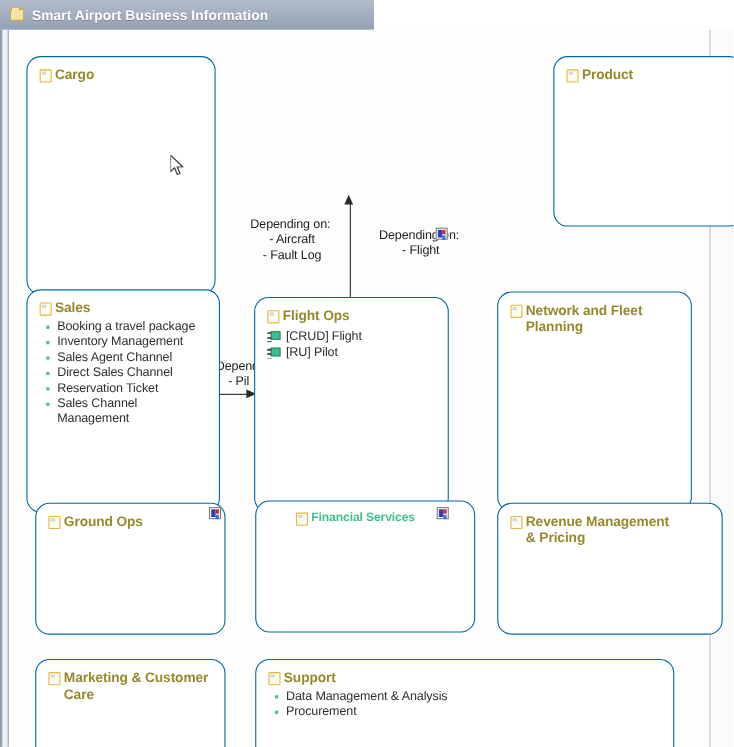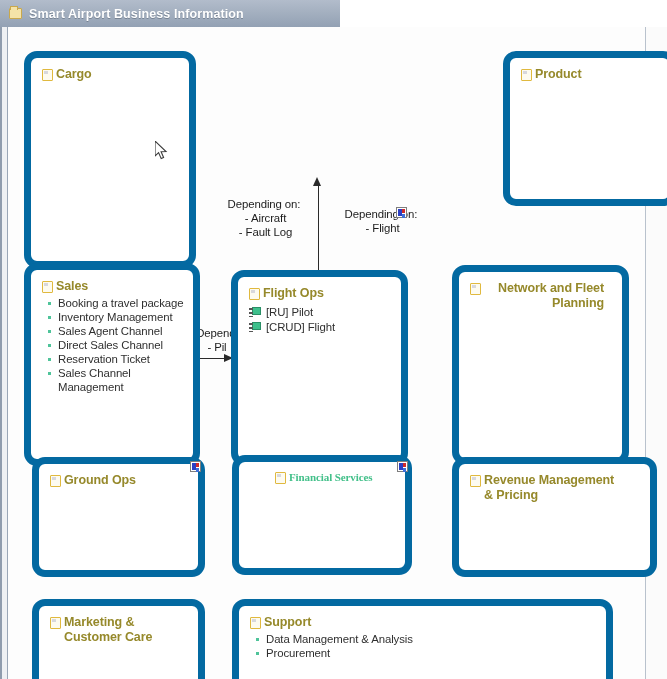--- a/index.html
+++ b/index.html
@@ -89,21 +89,21 @@
     width: 22px; height: 652px;
     background: #fbfbfb;
     border-left: 1px solid #b9c2cd;
     z-index: 3;
   }
 
   
   .pkg {
     position: absolute;
     background: #ffffff;
-    border: 7px solid #0369a1;
+    border: 1px solid #0369a1;
     border-radius: 13px;
     z-index: 5;
   }
   .pkg-head {
     display: flex;
     align-items: flex-start;
     padding: 9px 10px 0 11px;
   }
   .pkg-icon {
     width: 11px; height: 12px;
@@ -338,45 +338,45 @@
     <div class="arrow-right" style="left:224px; top:326.5px;"></div>
 
     <div class="pkg" style="left:231px; top:243px; width:177px; height:196px;">
       <div class="pkg-head">
         <span class="pkg-icon"></span>
         <span class="pkg-title">Flight Ops</span>
       </div>
       <ul class="cls-list">
         <li>
           <span class="cls-icon"></span>
-          <span>[RU] Pilot</span>
+          <span>[CRUD] Flight</span>
         </li>
         <li>
           <span class="cls-icon"></span>
-          <span>[CRUD] Flight</span>
+          <span>[RU] Pilot</span>
         </li>
       </ul>
     </div>
     <div class="badge" style="left:397px; top:434px;"></div>
 
-    <div class="pkg" style="left:452px; top:238px; width:177px; height:200px;text-align:right;">
+    <div class="pkg" style="left:452px; top:238px; width:177px; height:200px;">
       <div class="pkg-head">
         <span class="pkg-icon"></span>
         <span class="pkg-title" style="display:block; max-width:120px;">Network and Fleet Planning</span>
       </div>
     </div>
 
     <div class="pkg" style="left:32px; top:430px; width:173px; height:120px;">
       <div class="pkg-head">
         <span class="pkg-icon"></span>
         <span class="pkg-title">Ground Ops</span>
       </div>
     </div>
 
-    <div class="pkg selected" style="left:232px; top:428px; width:180px; height:120px;font-family:Liberation Serif, serif;">
+    <div class="pkg selected" style="left:232px; top:428px; width:200px; height:120px;">
       <div class="pkg-head">
         <span class="pkg-icon"></span>
         <span class="pkg-title">Financial Services</span>
       </div>
     </div>
 
     <div class="pkg" style="left:452px; top:430px; width:205px; height:120px;">
       <div class="pkg-head">
         <span class="pkg-icon"></span>
         <span class="pkg-title" style="display:block; max-width:140px;">Revenue Management &amp; Pricing</span>

